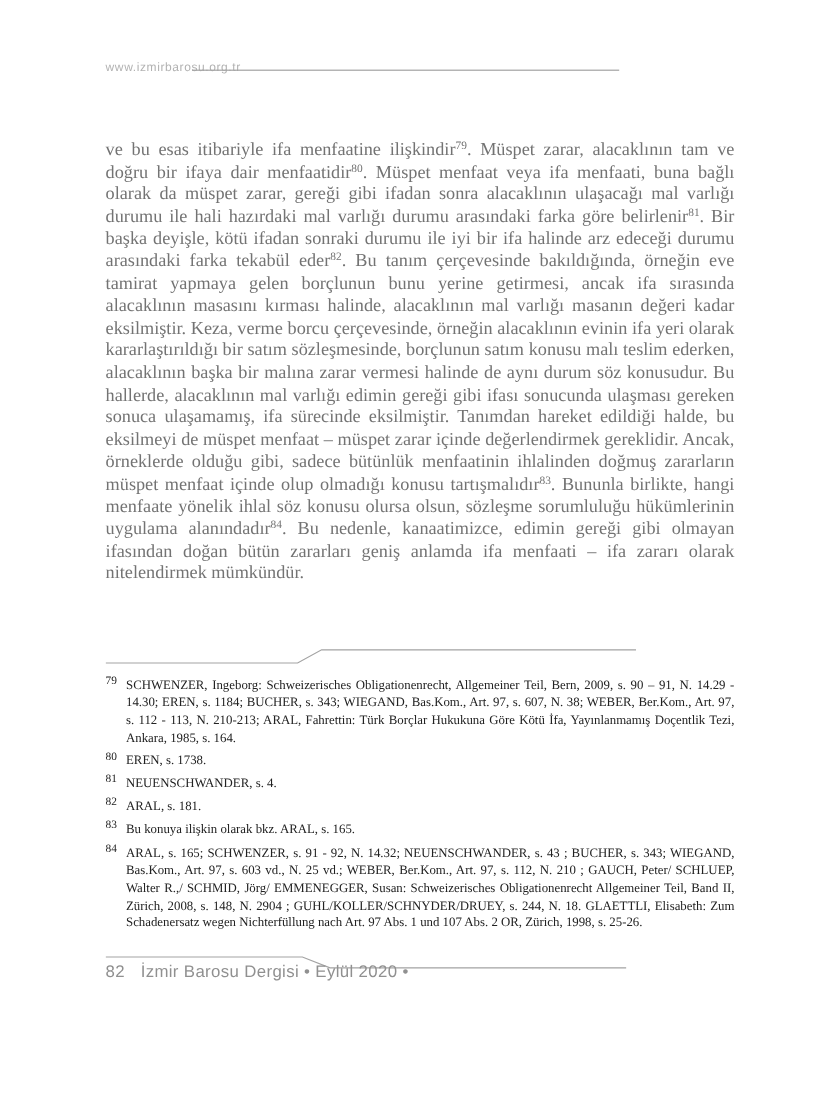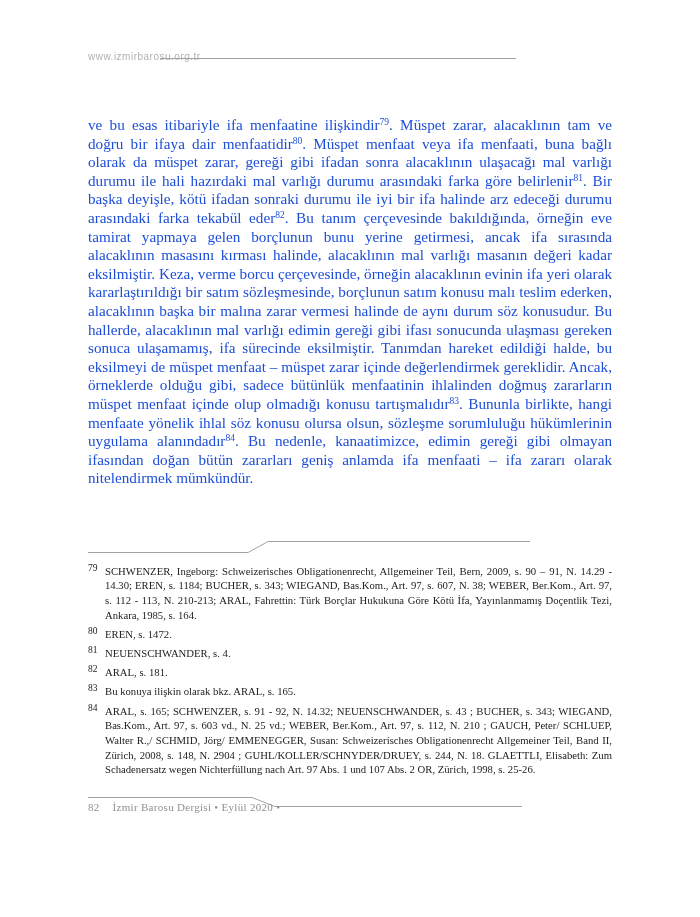--- a/index.html
+++ b/index.html
@@ -34,21 +34,21 @@
 
   
   .body-paragraph {
     position: absolute;
     left: 88px;
     top: 116px;
     width: 524px;
     margin: 0;
     font-size: 15.2px;
     line-height: 18.6px;
-    color: #1d4ed8;
+    color: #737373;
     text-align: justify;
   }
   .fnref {
     font-size: 9.5px;
     line-height: 0;
     vertical-align: 5px;
   }
 
   
   .fn-separator {
@@ -91,22 +91,22 @@
     position: absolute;
     left: 88px;
     top: 796px;
     width: 434px;
     height: 13px;
   }
   .page-footer-text {
     position: absolute;
     left: 88px;
     top: 801px;
-    font-family: Liberation Serif, serif;
-    font-size: 11px;
+    font-family: Liberation Sans, sans-serif;
+    font-size: 14px;
     letter-spacing: 0.3px;
     color: #909090;
     white-space: nowrap;
   }
   .page-footer-text .pageno { margin-right: 13px; }
 
   svg polyline { fill: none; stroke: #a3a3a3; stroke-width: 1; }
 </style>
 </head>
 <body>
@@ -124,21 +124,21 @@
 
   <section class="footnotes">
     <div>
   <div class="fn-item">
     <span class="fn-num">79</span>
     <span>SCHWENZER, Ingeborg: Schweizerisches Obligationenrecht, Allgemeiner Teil, Bern, 2009, s. 90 – 91, N. 14.29 - 14.30; EREN, s. 1184; BUCHER, s. 343; WIEGAND, Bas.Kom., Art. 97, s. 607, N. 38; WEBER, Ber.Kom., Art. 97, s. 112 - 113, N. 210-213; ARAL, Fahrettin: Türk Borçlar Hukukuna Göre Kötü İfa, Yayınlanmamış Doçentlik Tezi, Ankara, 1985, s. 164.</span>
   </div>
 
   <div class="fn-item">
     <span class="fn-num">80</span>
-    <span>EREN, s. 1472.</span>
+    <span>EREN, s. 1738.</span>
   </div>
 
   <div class="fn-item">
     <span class="fn-num">81</span>
     <span>NEUENSCHWANDER, s. 4.</span>
   </div>
 
   <div class="fn-item">
     <span class="fn-num">82</span>
     <span>ARAL, s. 181.</span>

